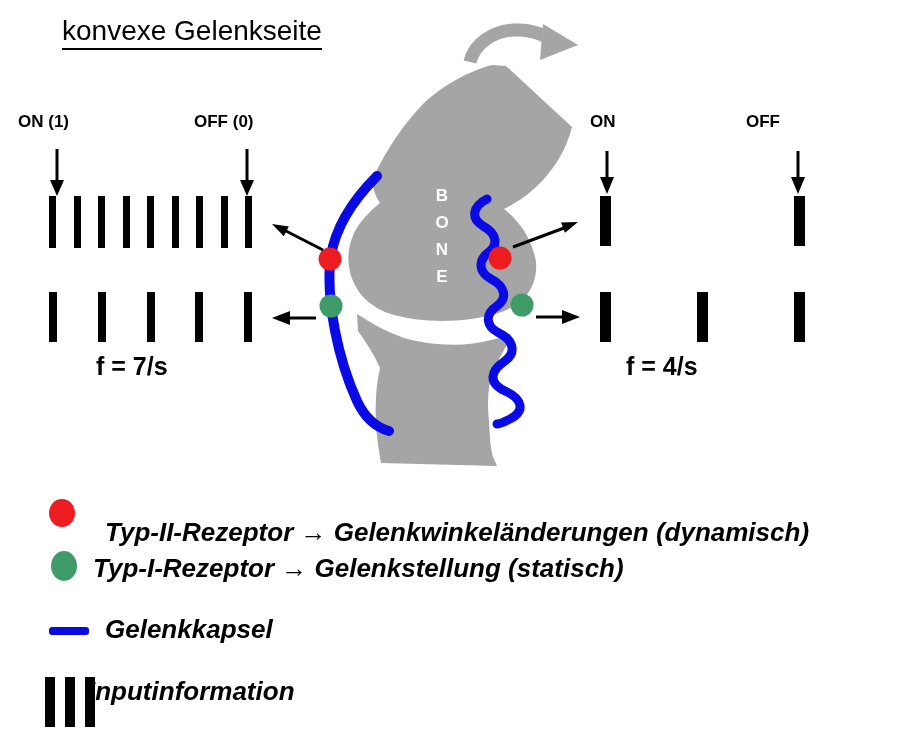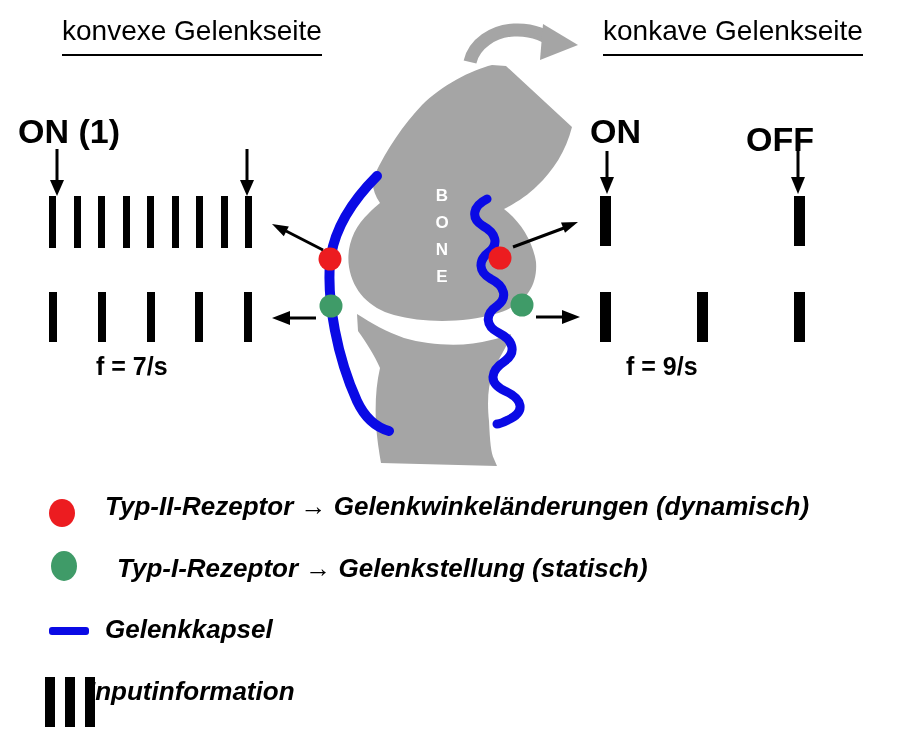--- a/index.html
+++ b/index.html
@@ -3,23 +3,23 @@
 <meta charset="utf-8">
 <style>
   html,body{margin:0;padding:0;background:#fff;}
   #stage{
     position:relative;width:901px;height:744px;background:#fff;overflow:hidden;
     font-family:"Liberation Sans",sans-serif;color:var(--ink,#000);
   }
   .abs{position:absolute;}
   .title{
     font-size:28px;font-weight:400;color:var(--ink);
-    border-bottom:2px solid var(--ink);padding-bottom:7px;white-space:nowrap;
+    border-bottom:2px solid var(--ink);padding-bottom:1px;white-space:nowrap;
   }
-  .onoff{font-size:34px;font-weight:700;white-space:nowrap;}
+  .onoff{font-size:17px;font-weight:700;white-space:nowrap;}
   .freq{font-size:25px;font-weight:700;white-space:nowrap;}
   .pulses{display:flex;justify-content:space-between;align-items:stretch;}
   .pulse-bar{background:var(--ink);height:100%;}
   .pulses-l1 .pulse-bar{width:7px;}
   .pulses-l2 .pulse-bar{width:8px;}
   .pulses-r1 .pulse-bar{width:11px;}
   .pulses-r2 .pulse-bar{width:11px;}
   #diagram-svg{position:absolute;left:0;top:0;}
   .bone{fill:var(--bone-gray);}
   .capsule{fill:none;stroke:var(--capsule-blue);stroke-linecap:round;stroke-linejoin:round;}
@@ -131,23 +131,23 @@
   </svg>
 
   <div id="bone-label" class="abs" style="left:428px;top:182px;">
       <div>B</div>
       <div>O</div>
       <div>N</div>
       <div>E</div>
     </div>
 
   <div class="abs title" style="left:62px;top:15px;">konvexe Gelenkseite</div>
-  <div class="abs title" style="left:603px;top:15px;">konkave Gelenkseite</div>
 
   <div class="abs onoff" style="left:18px;top:112px;">ON (1)</div>
+  <div class="abs onoff" style="left:194px;top:112px;">OFF (0)</div>
   <div class="abs pulses pulses-l1" style="left:49px;top:196px;width:203px;height:52px;">
       <div class="pulse-bar"></div>
       <div class="pulse-bar"></div>
       <div class="pulse-bar"></div>
       <div class="pulse-bar"></div>
       <div class="pulse-bar"></div>
       <div class="pulse-bar"></div>
       <div class="pulse-bar"></div>
       <div class="pulse-bar"></div>
       <div class="pulse-bar"></div>
@@ -155,38 +155,38 @@
   <div class="abs pulses pulses-l2" style="left:49px;top:292px;width:203px;height:50px;">
       <div class="pulse-bar"></div>
       <div class="pulse-bar"></div>
       <div class="pulse-bar"></div>
       <div class="pulse-bar"></div>
       <div class="pulse-bar"></div>
     </div>
   <div class="abs freq" style="left:96px;top:352px;">f = 7/s</div>
 
   <div class="abs onoff" style="left:590px;top:112px;">ON</div>
-  <div class="abs onoff" style="left:746px;top:112px;margin-top:8px;">OFF</div>
+  <div class="abs onoff" style="left:746px;top:112px;">OFF</div>
   <div class="abs pulses pulses-r1" style="left:600px;top:196px;width:205px;height:50px;">
       <div class="pulse-bar"></div>
       <div class="pulse-bar"></div>
     </div>
   <div class="abs pulses pulses-r2" style="left:600px;top:292px;width:205px;height:50px;">
       <div class="pulse-bar"></div>
       <div class="pulse-bar"></div>
       <div class="pulse-bar"></div>
     </div>
-  <div class="abs freq" style="left:626px;top:352px;">f = 9/s</div>
+  <div class="abs freq" style="left:626px;top:352px;">f = 4/s</div>
 
   <div>
     <div class="abs legend-ellipse red" style="left:49px;top:499px;width:26px;height:28px;"></div>
-    <div class="abs legend-text" style="left:105px;top:491px;">Typ-II-Rezeptor → Gelenkwinkeländerungen (dynamisch)</div>
+    <div class="abs legend-text" style="left:105px;top:517px;">Typ-II-Rezeptor → Gelenkwinkeländerungen (dynamisch)</div>
 
     <div class="abs legend-ellipse green" style="left:51px;top:551px;width:26px;height:30px;"></div>
-    <div class="abs legend-text" style="left:117px;top:553px;">Typ-I-Rezeptor → Gelenkstellung (statisch)</div>
+    <div class="abs legend-text" style="left:93px;top:553px;">Typ-I-Rezeptor → Gelenkstellung (statisch)</div>
 
     <div class="abs legend-capline" style="left:49px;top:627px;width:40px;height:8px;"></div>
     <div class="abs legend-text" style="left:105px;top:614px;">Gelenkkapsel</div>
 
     <div class="abs legend-bar" style="left:45px;top:677px;width:10px;height:50px;"></div>
     <div class="abs legend-bar" style="left:65px;top:677px;width:10px;height:50px;"></div>
     <div class="abs legend-bar" style="left:85px;top:677px;width:10px;height:50px;"></div>
     <div class="abs legend-text" style="left:88px;top:676px;">Inputinformation</div>
   </div>
 

